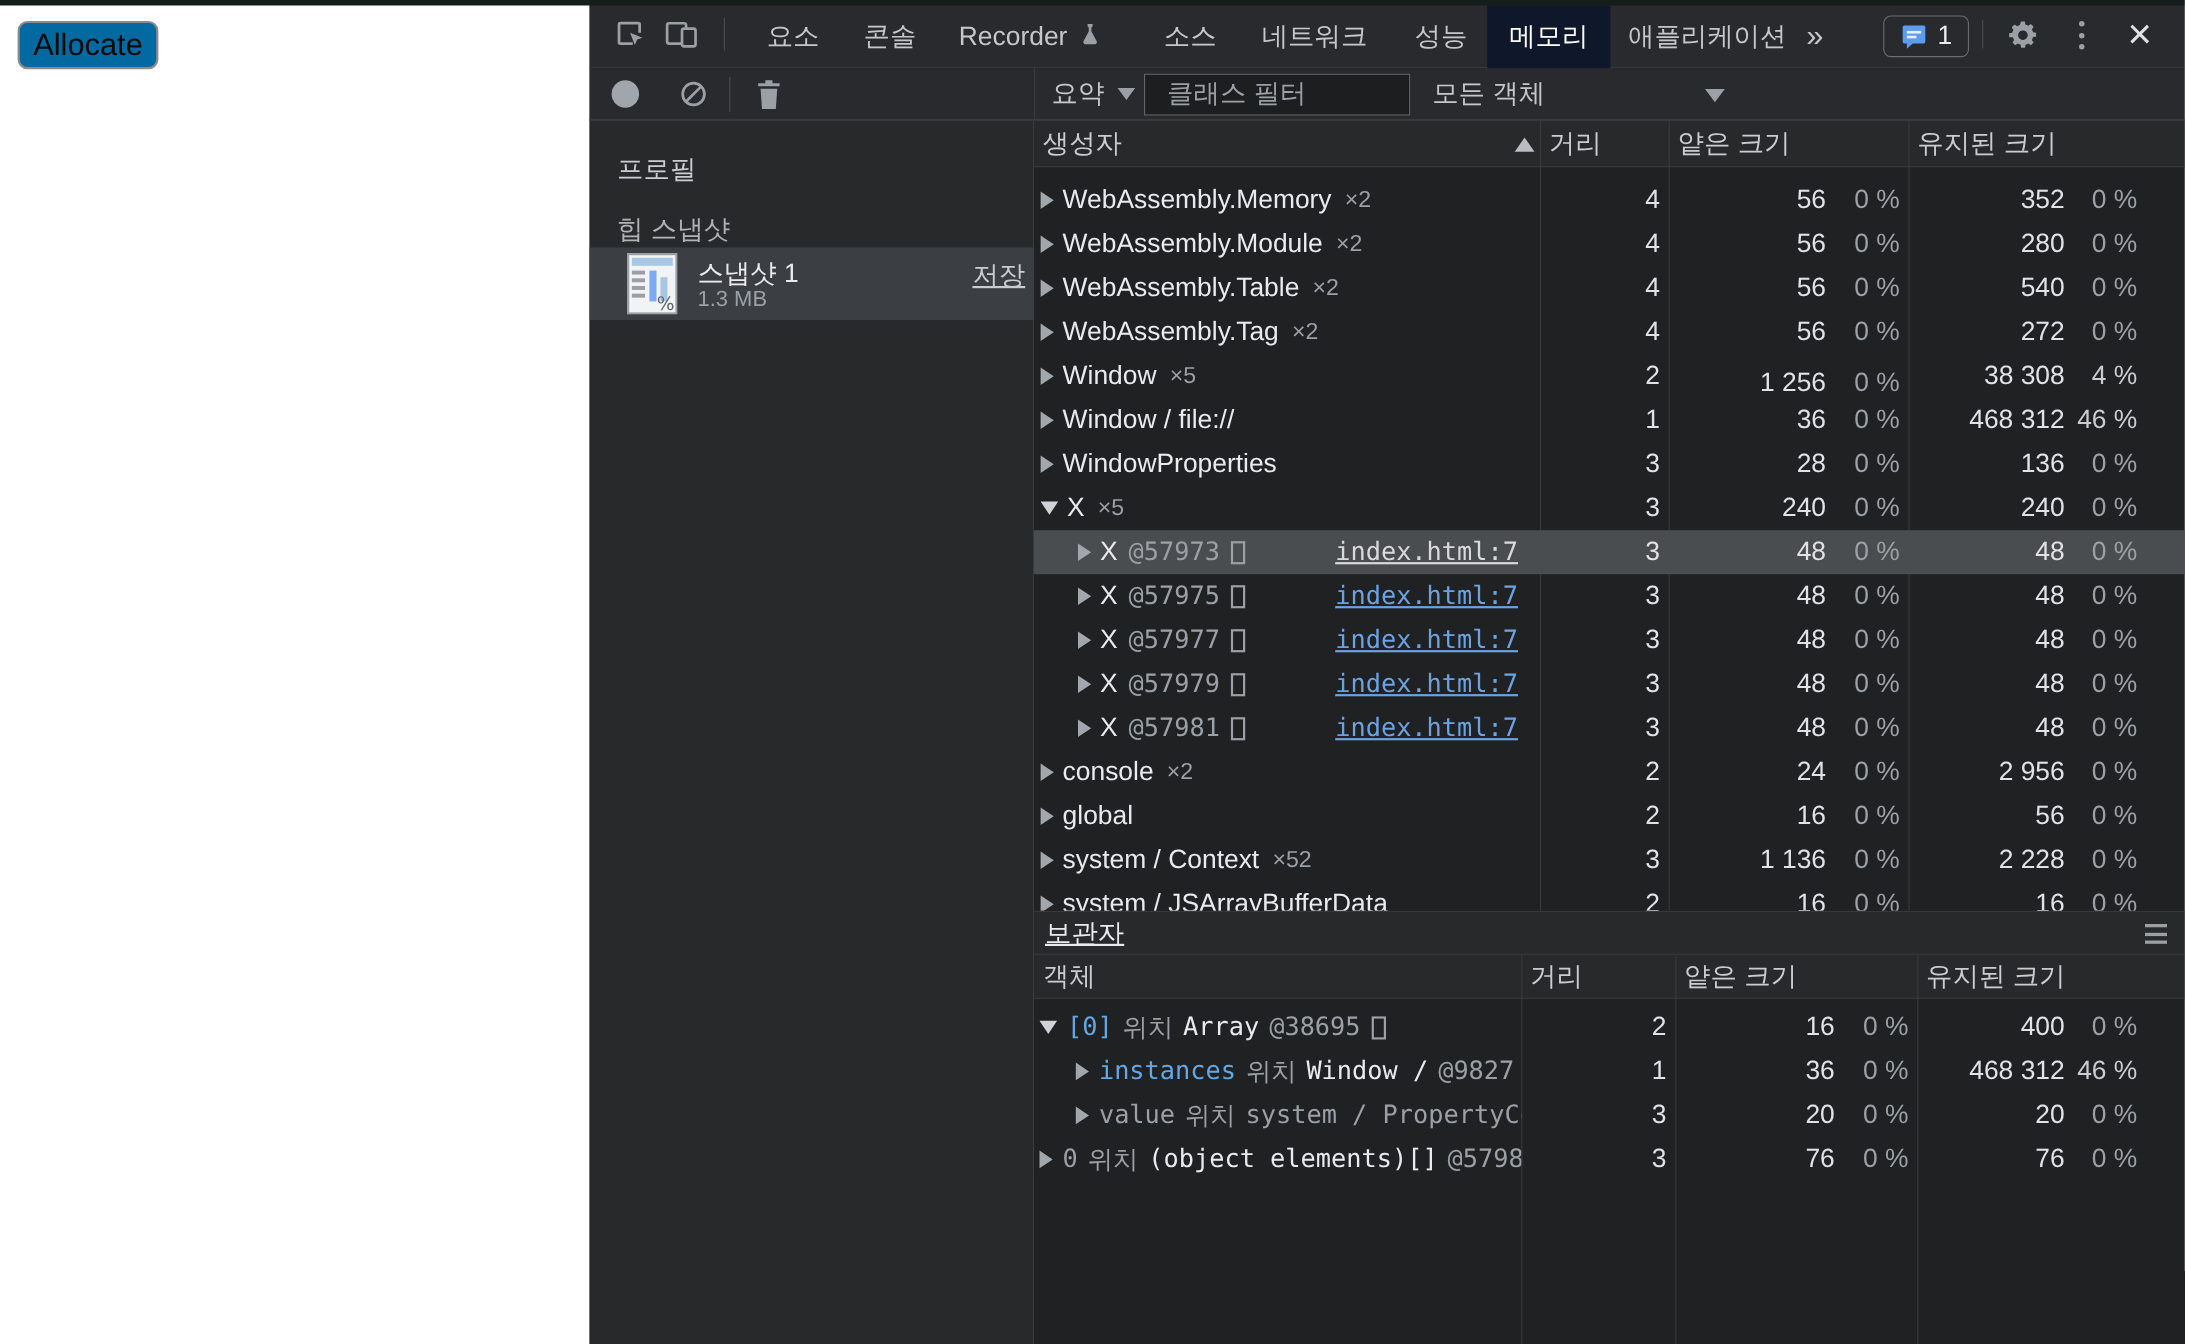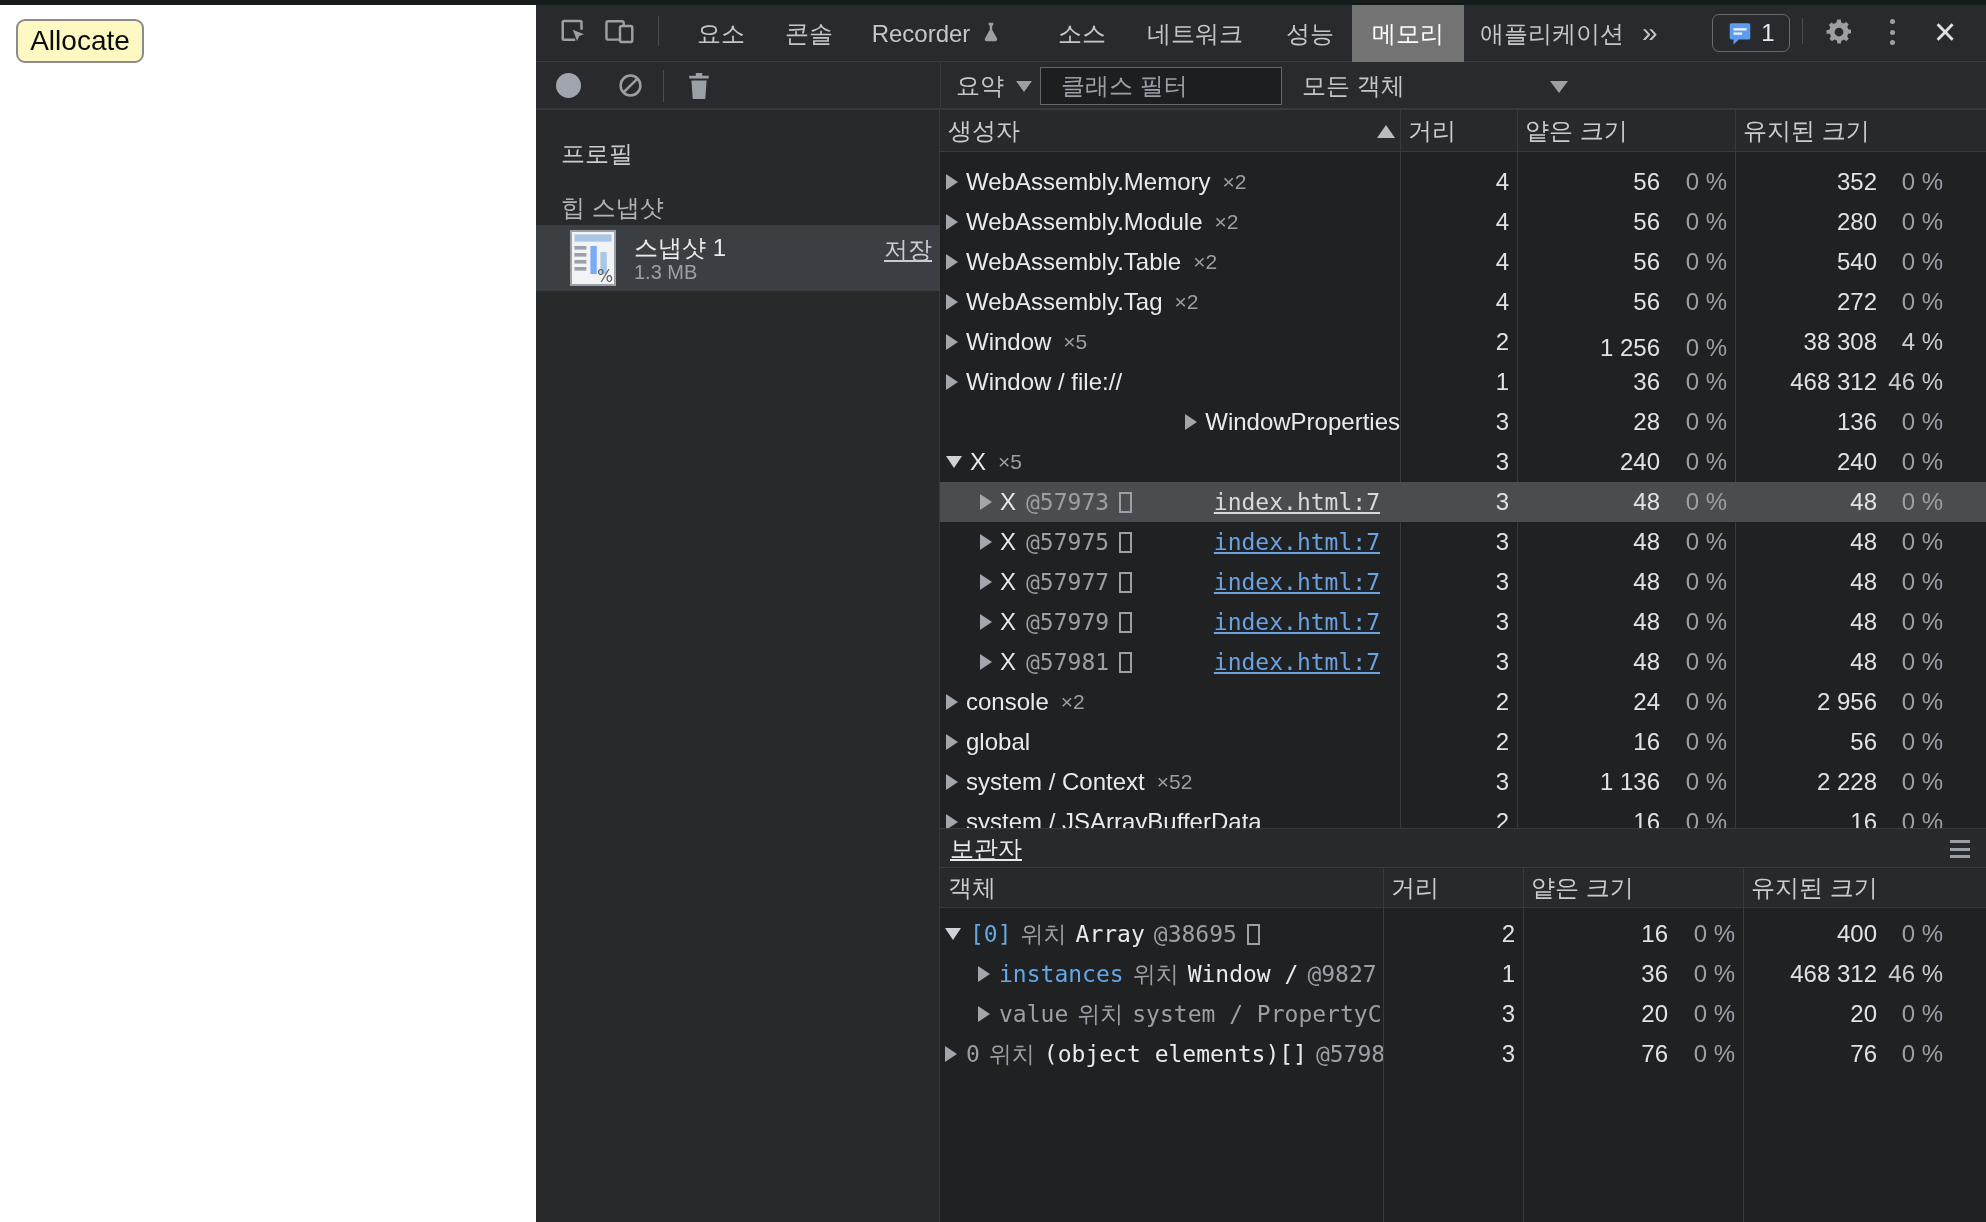--- a/index.html
+++ b/index.html
@@ -5,36 +5,36 @@
   * { margin:0; padding:0; box-sizing:border-box; }
   html,body { width:1986px; height:1222px; }
   body { position:relative; background:#fff; font-family:"Liberation Sans","DejaVu Sans",sans-serif; overflow:hidden; }
   .mono { font-family:"DejaVu Sans Mono","Liberation Mono",monospace; }
 
   .top-strip { position:absolute; left:0; top:0; width:1986px; height:5px; background:#141d19; z-index:50; }
 
   
   .page { position:absolute; left:0; top:0; width:536px; height:1222px; background:#ffffff; }
   .allocate-btn { position:absolute; left:16px; top:19px; width:128px; height:44px;
-    background:#fef9c3; border:2px solid #8c8c8c; border-radius:9px;
+    background:#0369a1; border:2px solid #8c8c8c; border-radius:9px;
     font-size:28px; color:#0a0a0a; font-family:"Liberation Sans","DejaVu Sans",sans-serif; cursor:pointer; }
 
   
   .devtools { position:absolute; left:536px; top:0; width:1450px; height:1222px; background:#1f2123; color:#c4c7ca; }
 
   
   .tabbar { position:absolute; left:0; top:0; width:1450px; height:62px; background:#292a2d; border-bottom:1px solid #3a3a3a; }
   .tabbar > * { position:absolute; }
   .tb-icon { top:16px; width:32px; height:30px; cursor:pointer; }
   .tb-icon svg { width:100%; height:100%; }
   .icon-inspect { left:22px; }
   .icon-device { left:68px; }
   .tb-vdiv { left:122px; top:16px; width:1px; height:30px; background:#4a4c4f; }
   .tab { top:5px; height:57px; line-height:57px; text-align:center; font-size:24px; color:#c4c7ca; cursor:pointer; white-space:nowrap; }
-  .tab.active { background:#737373; color:#ffffff; }
+  .tab.active { background:#0f172a; color:#ffffff; }
   .tab .flask { display:inline-block; width:22px; height:24px; vertical-align:-3px; margin-left:10px; }
   .tb-overflow { left:1106px; top:5px; height:57px; line-height:55px; font-size:28px; color:#c4c7ca; cursor:pointer; }
   .tb-badge { left:1176px; top:14px; width:78px; height:38px; border:1px solid #6a6d70; border-radius:7px;
     display:flex; align-items:center; justify-content:center; gap:8px; cursor:pointer; }
   .tb-badge svg { width:26px; height:26px; }
   .tb-badge .cnt { font-size:24px; color:#e8eaed; }
   .tb-vdiv2 { left:1266px; top:18px; width:1px; height:26px; background:#4a4c4f; }
   .icon-gear { left:1288px; top:17px; width:30px; height:30px; cursor:pointer; }
   .icon-gear svg { width:100%; height:100%; }
   .icon-dots { left:1352px; top:19px; width:8px; height:26px; display:flex; flex-direction:column; justify-content:space-between; cursor:pointer; }
@@ -330,21 +330,21 @@
             <div class="cell" style="width: 218px;">
               <span class="num">36</span>
               <span class="pct dim" style="width: 67px; margin-right: 8px;">0 %</span>
             </div>
             <div class="cell" style="width: 251px;">
               <span class="num">468 312</span>
               <span class="pct bright" style="width: 66px; margin-right: 43px;">46 %</span>
             </div>
           </div>
           <div class="trow">
-            <div class="cell" style="width: 460px; padding-left: 6px; justify-content: flex-end;">
+            <div class="cell" style="width: 460px; padding-left: 6px;">
               <span class="tri tri-r"></span>
               <span class="cname">WindowProperties</span>
             </div>
             <div class="cell" style="width: 117px;">
               <span class="num" style="padding-right: 8px;">3</span>
             </div>
             <div class="cell" style="width: 218px;">
               <span class="num">28</span>
               <span class="pct dim" style="width: 67px; margin-right: 8px;">0 %</span>
             </div>

